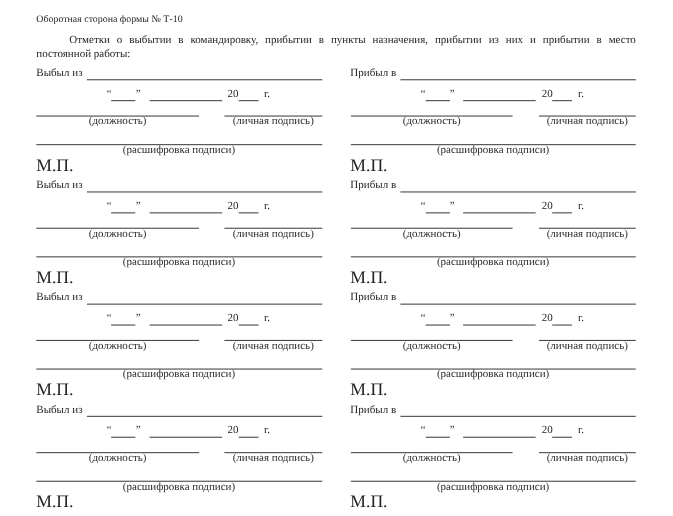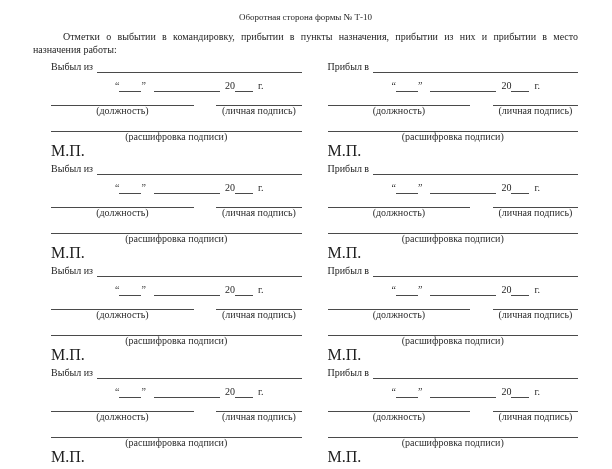--- a/index.html
+++ b/index.html
@@ -5,21 +5,21 @@
   html, body {
     margin: 0; padding: 0;
     width: 612px; height: 469px;
     background: #ffffff;
     overflow: hidden;
     font-family: "Liberation Serif", "DejaVu Serif", serif;
     color: #1f1f1f;
   }
   .page { padding: 12px 34px 0 33px; box-sizing: border-box; width: 612px; height: 469px; }
   .header-note {
-    text-align: center;
+    text-align: left;
     font-size: 9px;
     line-height: 11px;
   }
   .intro-l1 {
     margin-top: 7px;
     font-size: 10px;
     line-height: 13px;
     text-indent: 30px;
     text-align: justify;
     text-align-last: justify;
@@ -27,21 +27,20 @@
   }
   .intro-l2 {
     font-size: 10px;
     line-height: 13px;
   }
   .columns {
     display: grid;
     grid-template-columns: 1fr 1fr;
     column-gap: 26px;
     margin-top: 4px;
-    margin-left: 18px;
   }
   .entry { margin-bottom: 5px; }
   .place-row {
     display: flex;
     align-items: flex-end;
     font-size: 10px;
     line-height: 13px;
   }
   .place-label { white-space: nowrap; padding-right: 4px; }
   .fill-line { flex: 1; border-bottom: 1px solid #4a4a4a; }
@@ -76,21 +75,21 @@
     line-height: 13px;
     margin-top: 2px;
   }
 </style>
 </head>
 <body>
 
 <div class="page">
   <div class="header-note">Оборотная сторона формы № Т-10</div>
   <div class="intro-l1">Отметки о выбытии в командировку, прибытии в пункты назначения, прибытии из них и прибытии в место</div>
-  <div class="intro-l2">назначения работы:</div>
+  <div class="intro-l2">постоянной работы:</div>
   <div class="columns">
     <div class="col" id="col-left">
   <div class="entry">
     <div class="place-row">
       <span class="place-label">Выбыл из</span>
       <span class="fill-line"></span>
     </div>
     <div class="date-row">
       <span>“</span>
       <span class="blank day-blank"></span>

